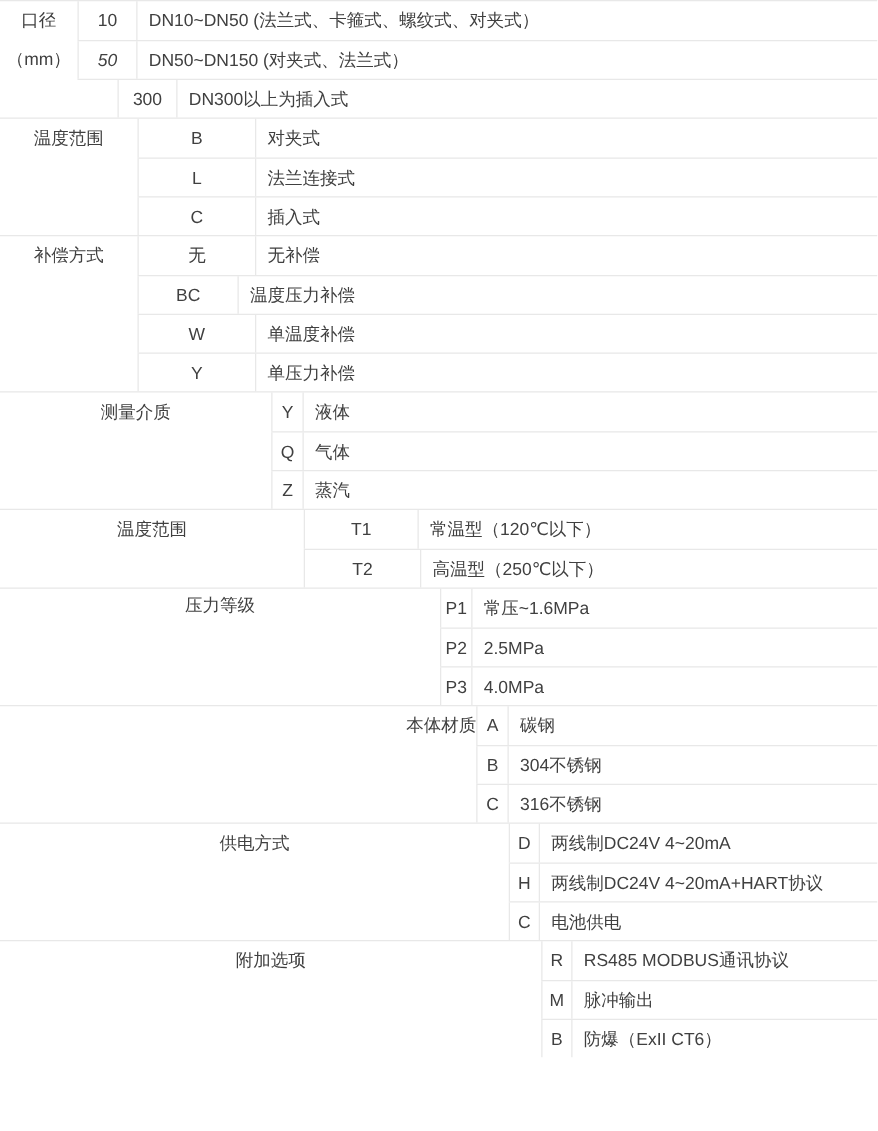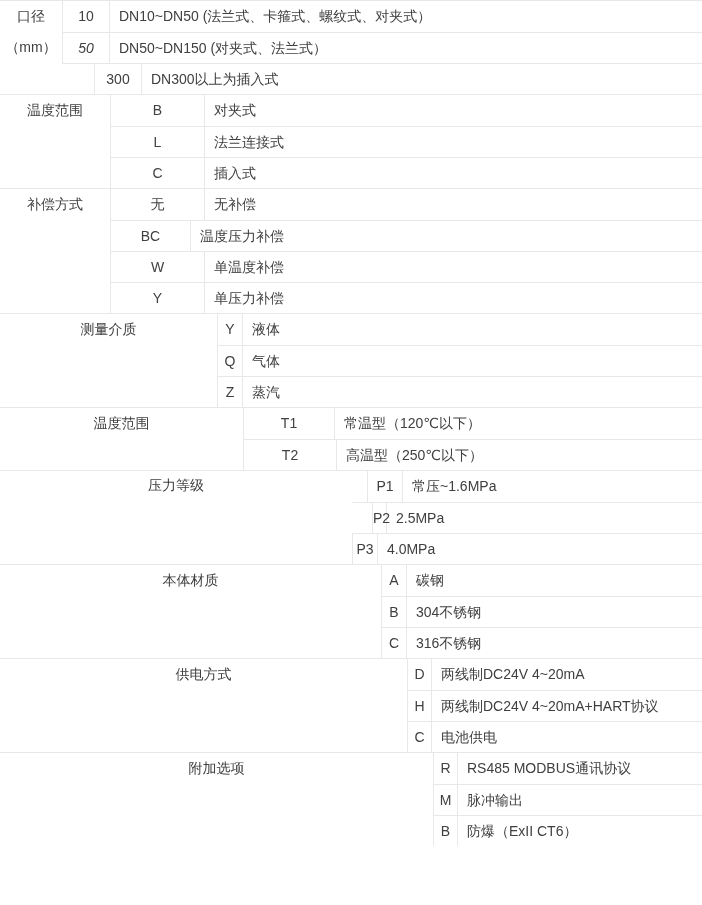--- a/index.html
+++ b/index.html
@@ -176,35 +176,35 @@
             <div class="desc-cell">高温型（250℃以下）</div>
           </div>
         </div>
       </div>
       <div class="section">
         <div class="label-cell" style="width: 352px; font-family: Liberation Mono, monospace;">
           <div class="label-line">压力等级</div>
         </div>
         <div class="rows">
           <div class="opt-row">
-            <div class="code-cell" style="width: 36px; margin-left: 15px;">P1</div>
+            <div class="code-cell" style="width: 26px;">P1</div>
             <div class="desc-cell">常压~1.6MPa</div>
           </div>
           <div class="opt-row">
-            <div class="code-cell" style="width: 15px; margin-left: 20px;">P2</div>
+            <div class="code-cell" style="width: 26px;">P2</div>
             <div class="desc-cell">2.5MPa</div>
           </div>
           <div class="opt-row">
             <div class="code-cell" style="width: 26px;">P3</div>
             <div class="desc-cell">4.0MPa</div>
           </div>
         </div>
       </div>
       <div class="section">
-        <div class="label-cell" style="width: 381px;">
+        <div class="label-cell" style="width: 381px; text-align: right;">
           <div class="label-line">本体材质</div>
         </div>
         <div class="rows">
           <div class="opt-row">
             <div class="code-cell" style="width: 26px;">A</div>
             <div class="desc-cell">碳钢</div>
           </div>
           <div class="opt-row">
             <div class="code-cell" style="width: 26px;">B</div>
             <div class="desc-cell">304不锈钢</div>

